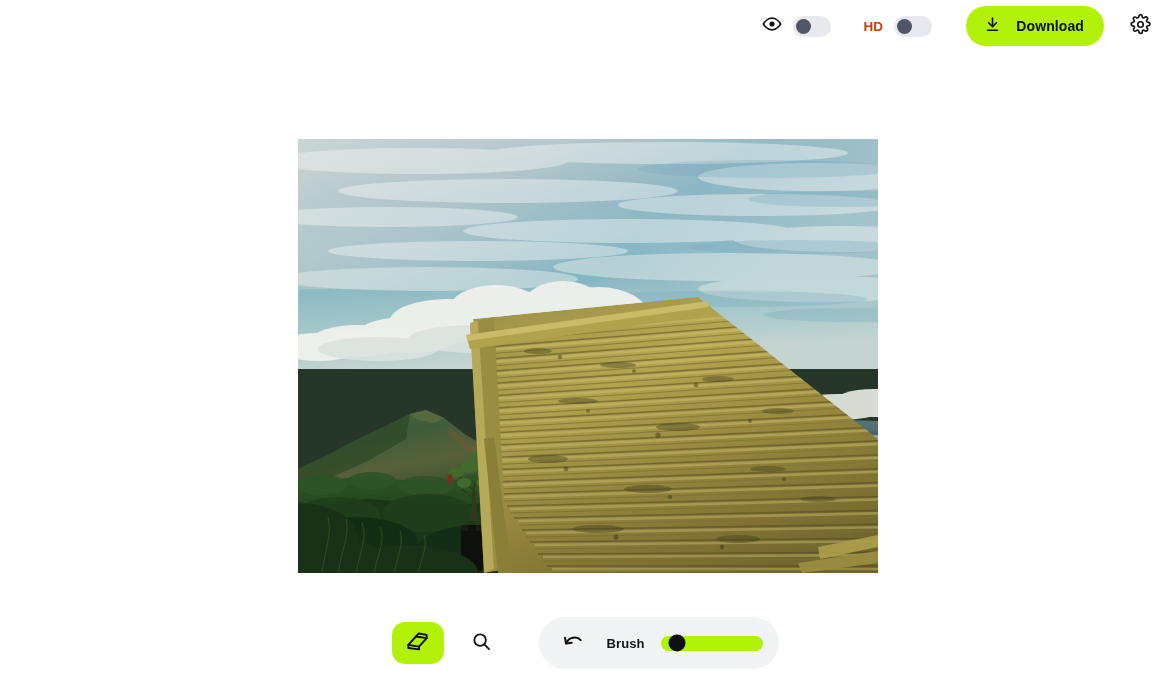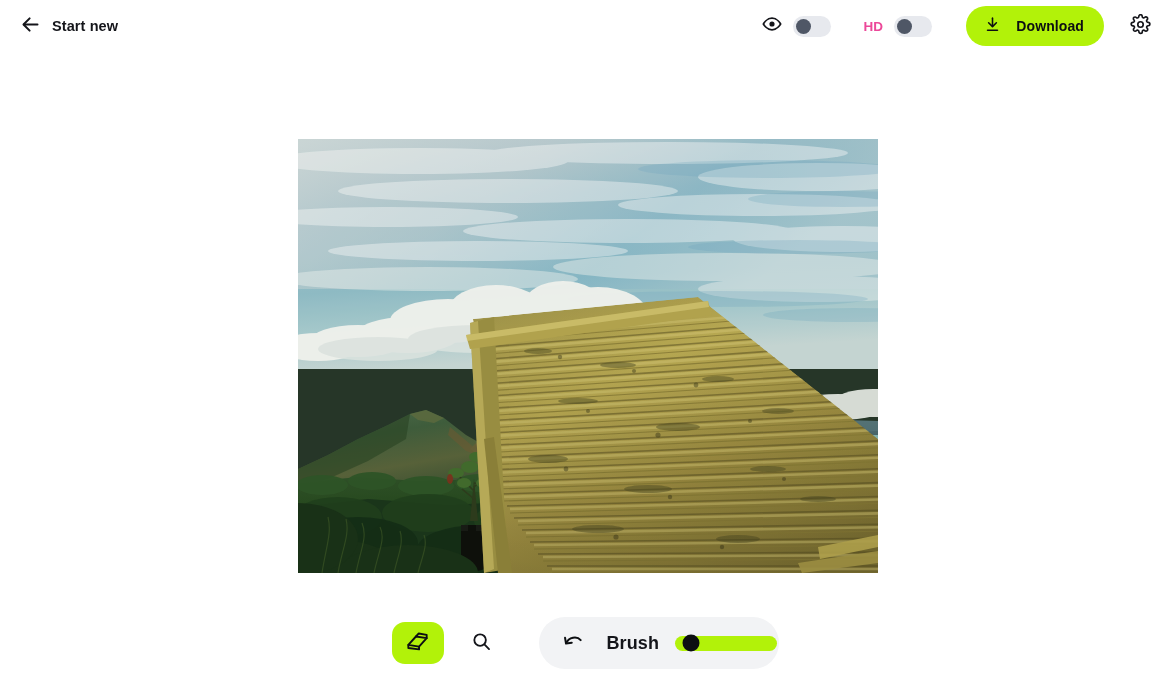--- a/index.html
+++ b/index.html
@@ -55,21 +55,21 @@
   .toggle-group {
     display: flex;
     align-items: center;
     gap: 11px;
   }
   .toggle-group + .toggle-group { margin-left: 32px; }
 
   .hd-label {
     font-size: 13.5px;
     font-weight: bold;
-    color: #ec4899;
+    color: #c2410c;
     letter-spacing: 0.2px;
   }
 
   .switch {
     position: relative;
     width: 38px;
     height: 21px;
     border-radius: 11px;
     background: #e7e9ee;
     cursor: pointer;
@@ -186,21 +186,21 @@
     background: none;
     display: flex;
     align-items: center;
     justify-content: center;
     cursor: pointer;
     flex: none;
   }
 
   .brush-label {
     margin-left: 20px;
-    font-size: 18px;
+    font-size: 13px;
     font-weight: bold;
     color: #14151a;
     letter-spacing: 0.1px;
     flex: none;
   }
 
   .slider {
     position: relative;
     margin-left: 16px;
     width: 102px;
@@ -220,29 +220,20 @@
     transform: translate(-50%, -50%);
   }
 </style>
 </head>
 <body>
 
 <div class="app">
 
   <div class="topbar">
 
-    <div class="start-new">
-      <span>
-        <svg width="21" height="21" viewBox="0 0 24 24" fill="none" stroke="#14151a" stroke-width="2.3" stroke-linecap="round" stroke-linejoin="round">
-          <line x1="20" y1="12" x2="4.5" y2="12"></line>
-          <polyline points="11,5 4,12 11,19"></polyline>
-        </svg>
-      </span>
-      <span class="start-new-label">Start new</span>
-    </div>
 
     <div class="topbar-right">
 
       <div class="toggle-group">
         <span>
           <svg width="20" height="20" viewBox="0 0 24 24" fill="none" stroke="#14151a" stroke-width="2" stroke-linecap="round" stroke-linejoin="round">
             <path d="M1.6 12S5.6 5 12 5s10.4 7 10.4 7-4 7-10.4 7S1.6 12 1.6 12z"></path>
             <circle cx="12" cy="12" r="3.1" fill="#14151a" stroke="none"></circle>
           </svg>
         </span>

